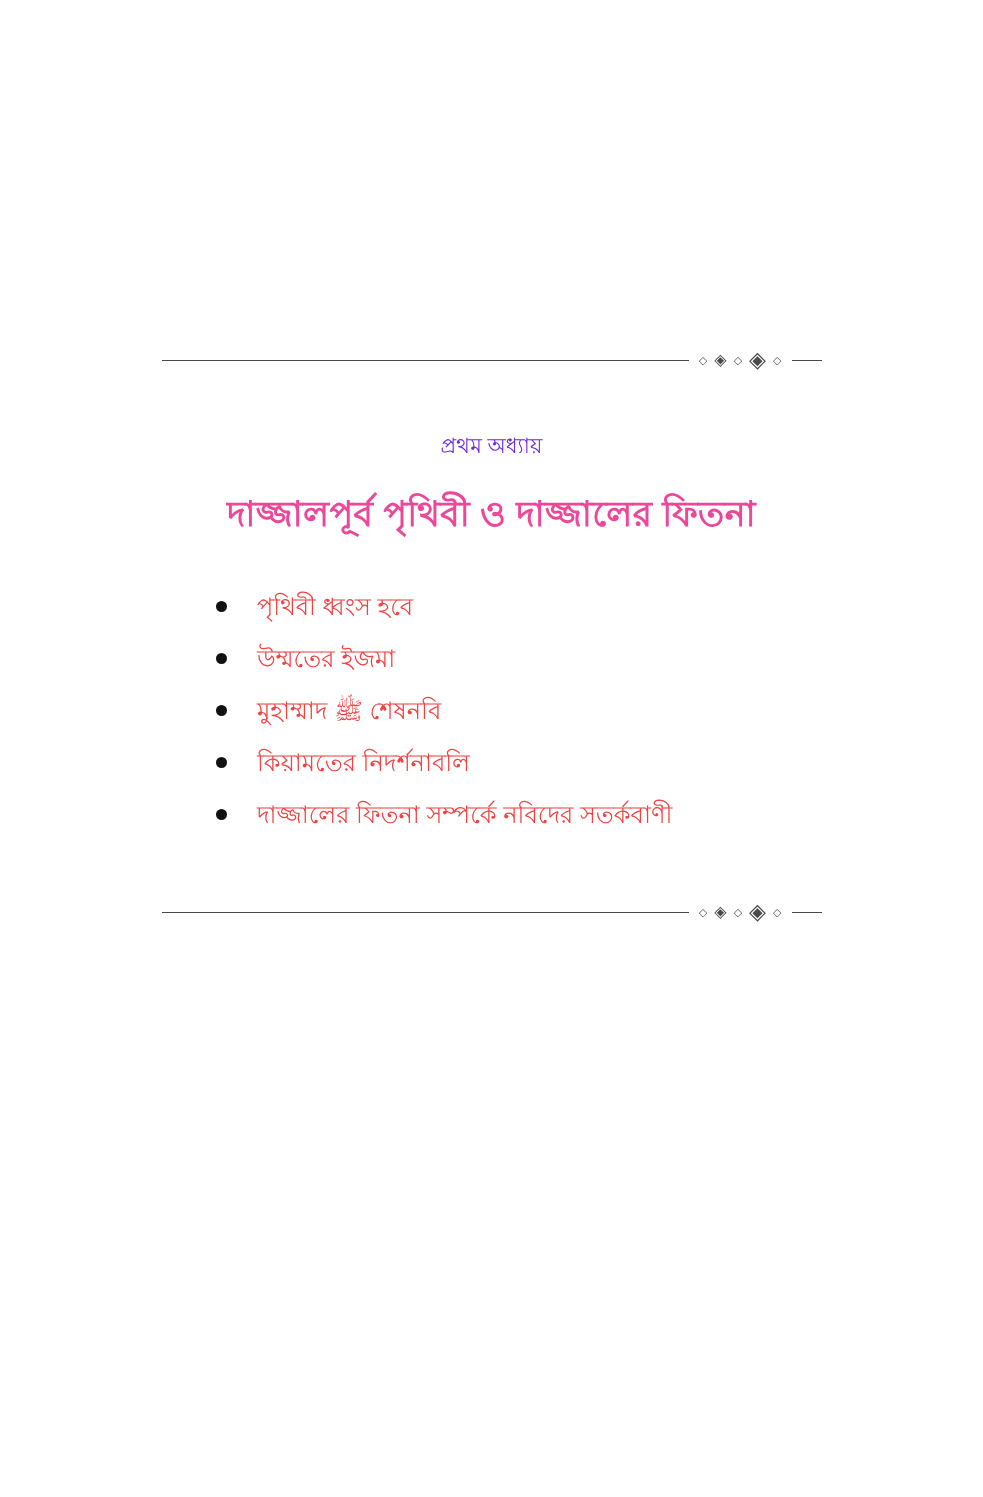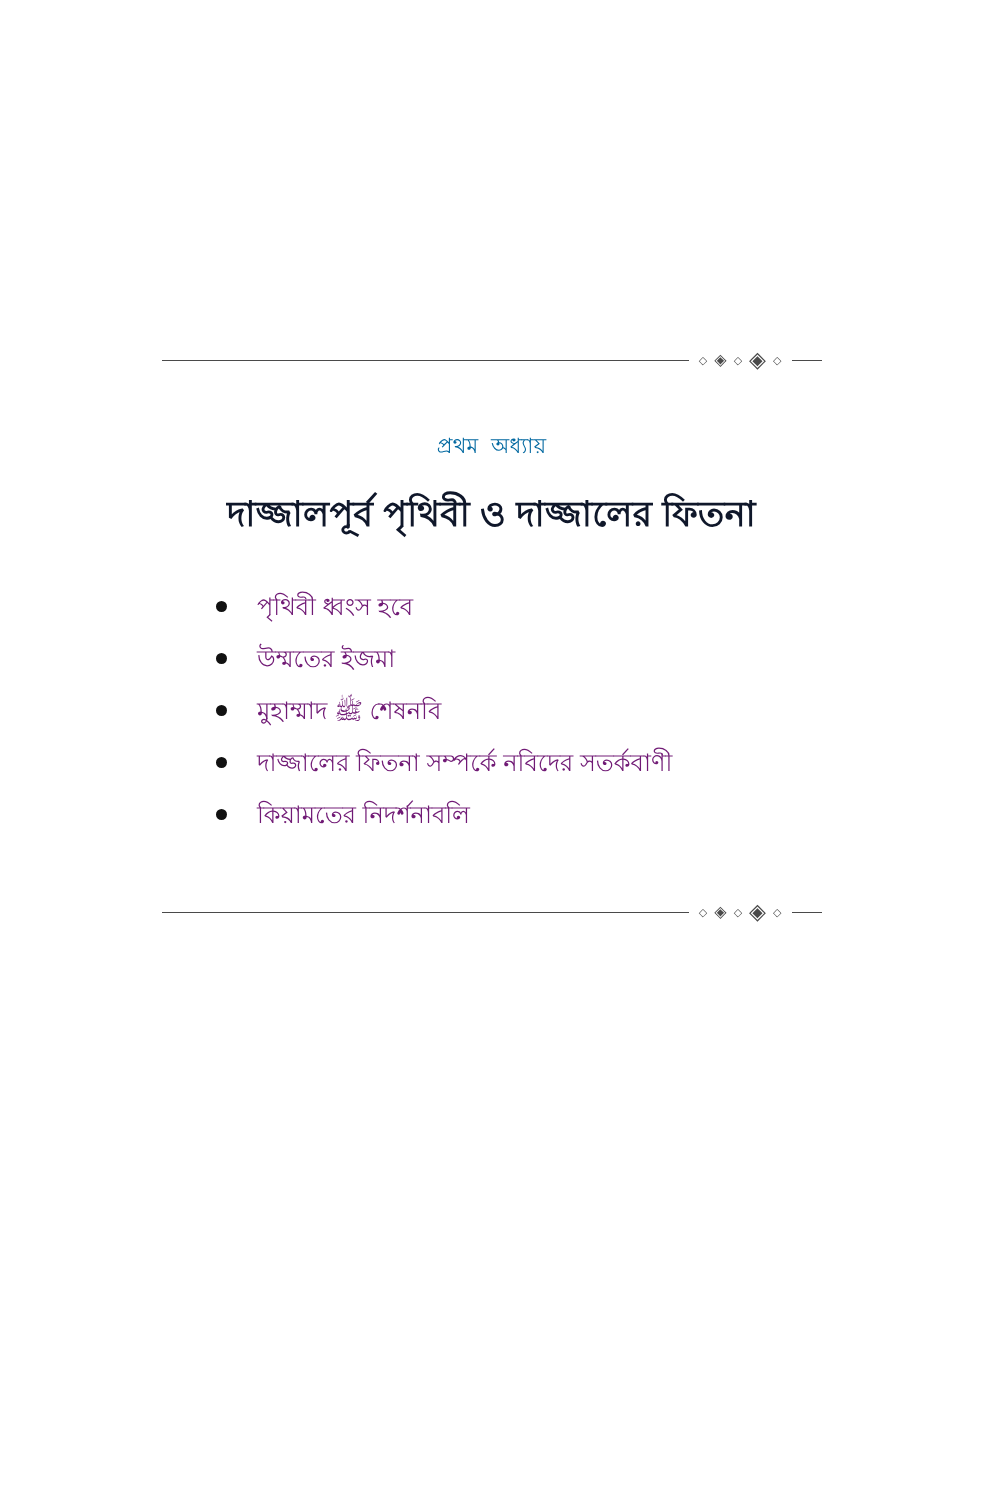--- a/index.html
+++ b/index.html
@@ -67,28 +67,28 @@
   .ornament-rule .g-lg {
     font-size: 22px;
   }
 
   
   .chapter-label {
     text-align: center;
     font-size: 21px;
     letter-spacing: 0.2px;
     margin-top: 50px;
-    color: #0369a1;
-    font-family: Liberation Mono, monospace;
+    color: #6d28d9;
+    font-family: Liberation Serif, serif;
   }
   .chapter-title {
     text-align: center;
     font-size: 35px;
     margin-top: 22px;
-    color: #0f172a;
+    color: #ec4899;
     font-family: "Liberation Sans", "DejaVu Sans", sans-serif;
     letter-spacing: 0.3px;
   }
 
   
   .toc-list {
     list-style: none;
     margin: 46px 0 0 0;
     padding: 0 0 0 96px;
   }
@@ -103,21 +103,21 @@
     height: 11px;
     border-radius: 50%;
     background: #111;
     display: inline-block;
     margin-right: 30px;
     position: relative;
     top: -3px;
   }
   .toc-text {
     font-size: 24px;
-    color: #701a75;
+    color: #ef4444;
     font-family: "Liberation Sans", "DejaVu Sans", sans-serif;
     line-height: 1.25;
   }
 
   .rule-bottom {
     margin-top: 62px;
   }
 </style>
 </head>
 <body>
@@ -150,25 +150,25 @@
       <li class="toc-item">
         <span class="toc-bullet"></span>
         <span class="toc-text">উম্মতের ইজমা</span>
       </li>
       <li class="toc-item">
         <span class="toc-bullet"></span>
         <span class="toc-text">মুহাম্মাদ ﷺ শেষনবি</span>
       </li>
       <li class="toc-item">
         <span class="toc-bullet"></span>
-        <span class="toc-text">দাজ্জালের ফিতনা সম্পর্কে নবিদের সতর্কবাণী</span>
+        <span class="toc-text">কিয়ামতের নিদর্শনাবলি</span>
       </li>
       <li class="toc-item">
         <span class="toc-bullet"></span>
-        <span class="toc-text">কিয়ামতের নিদর্শনাবলি</span>
+        <span class="toc-text">দাজ্জালের ফিতনা সম্পর্কে নবিদের সতর্কবাণী</span>
       </li>
     </ul>
 
     <div class="ornament-rule rule-bottom">
       <span class="line"></span>
       <span class="glyphs">
         <span class="g-sm">◇</span>
         <span class="g-md">◈</span>
         <span class="g-sm">◇</span>
         <span class="g-lg">◈</span>

